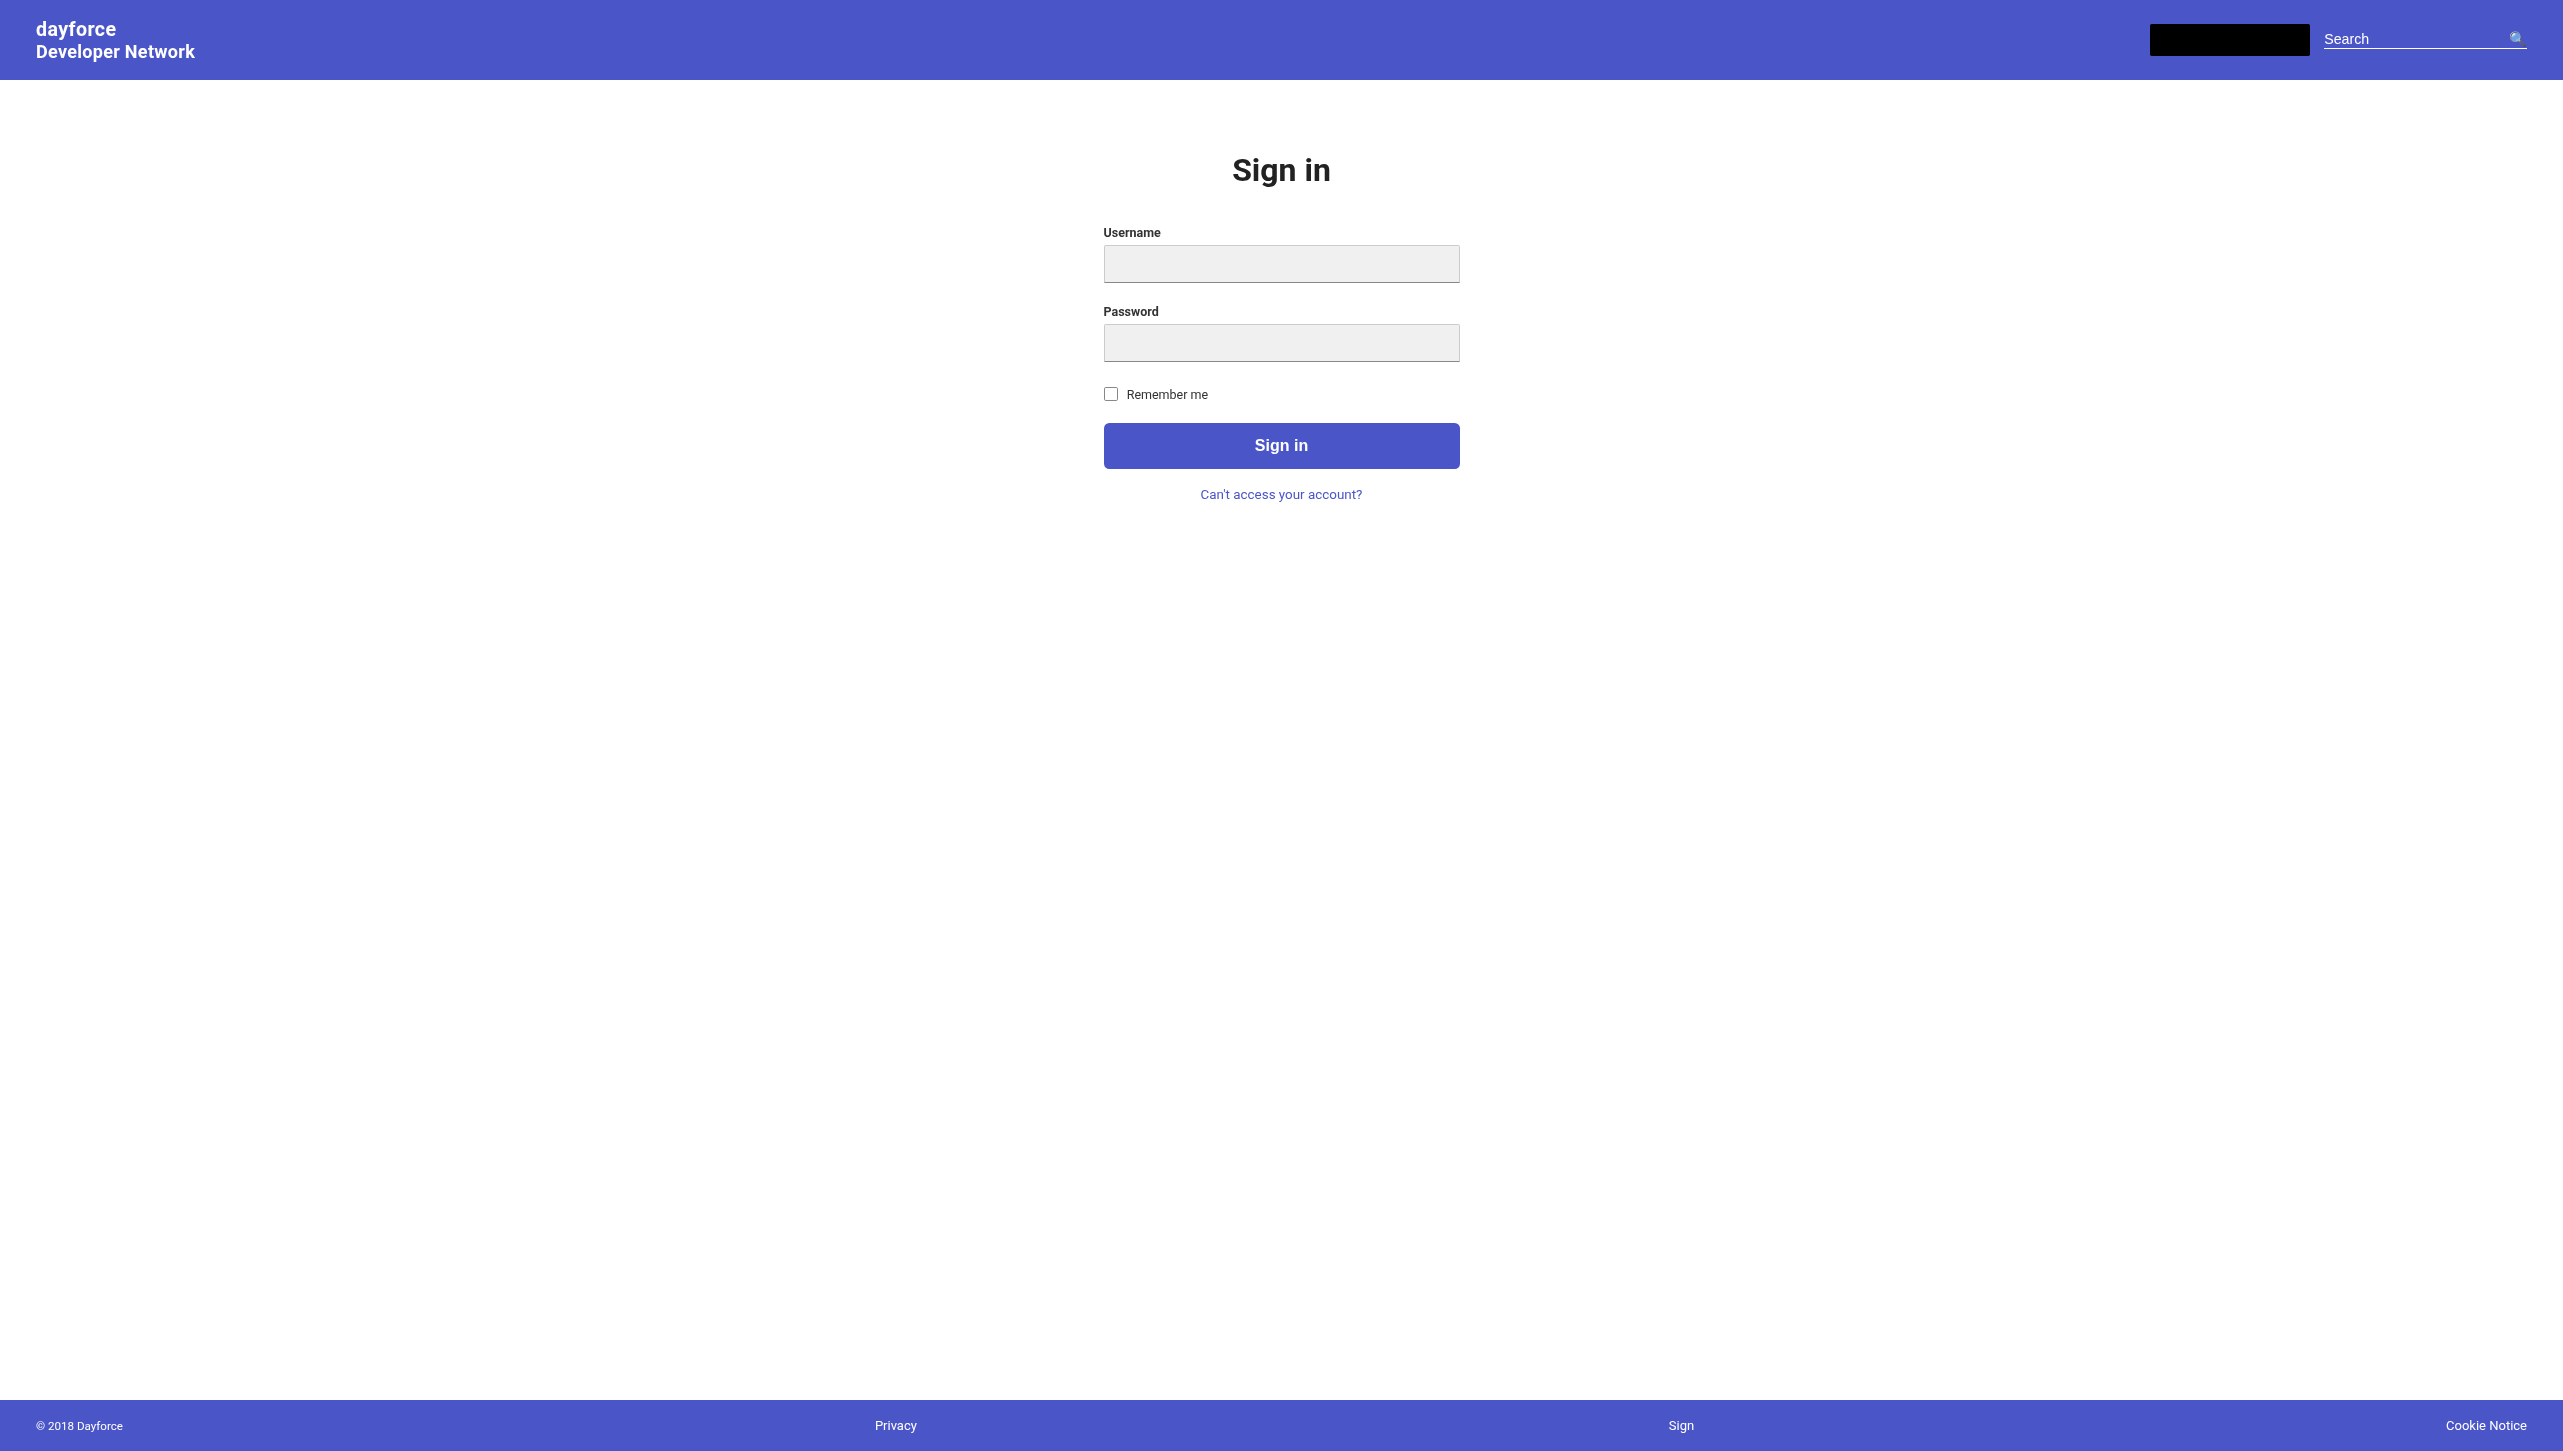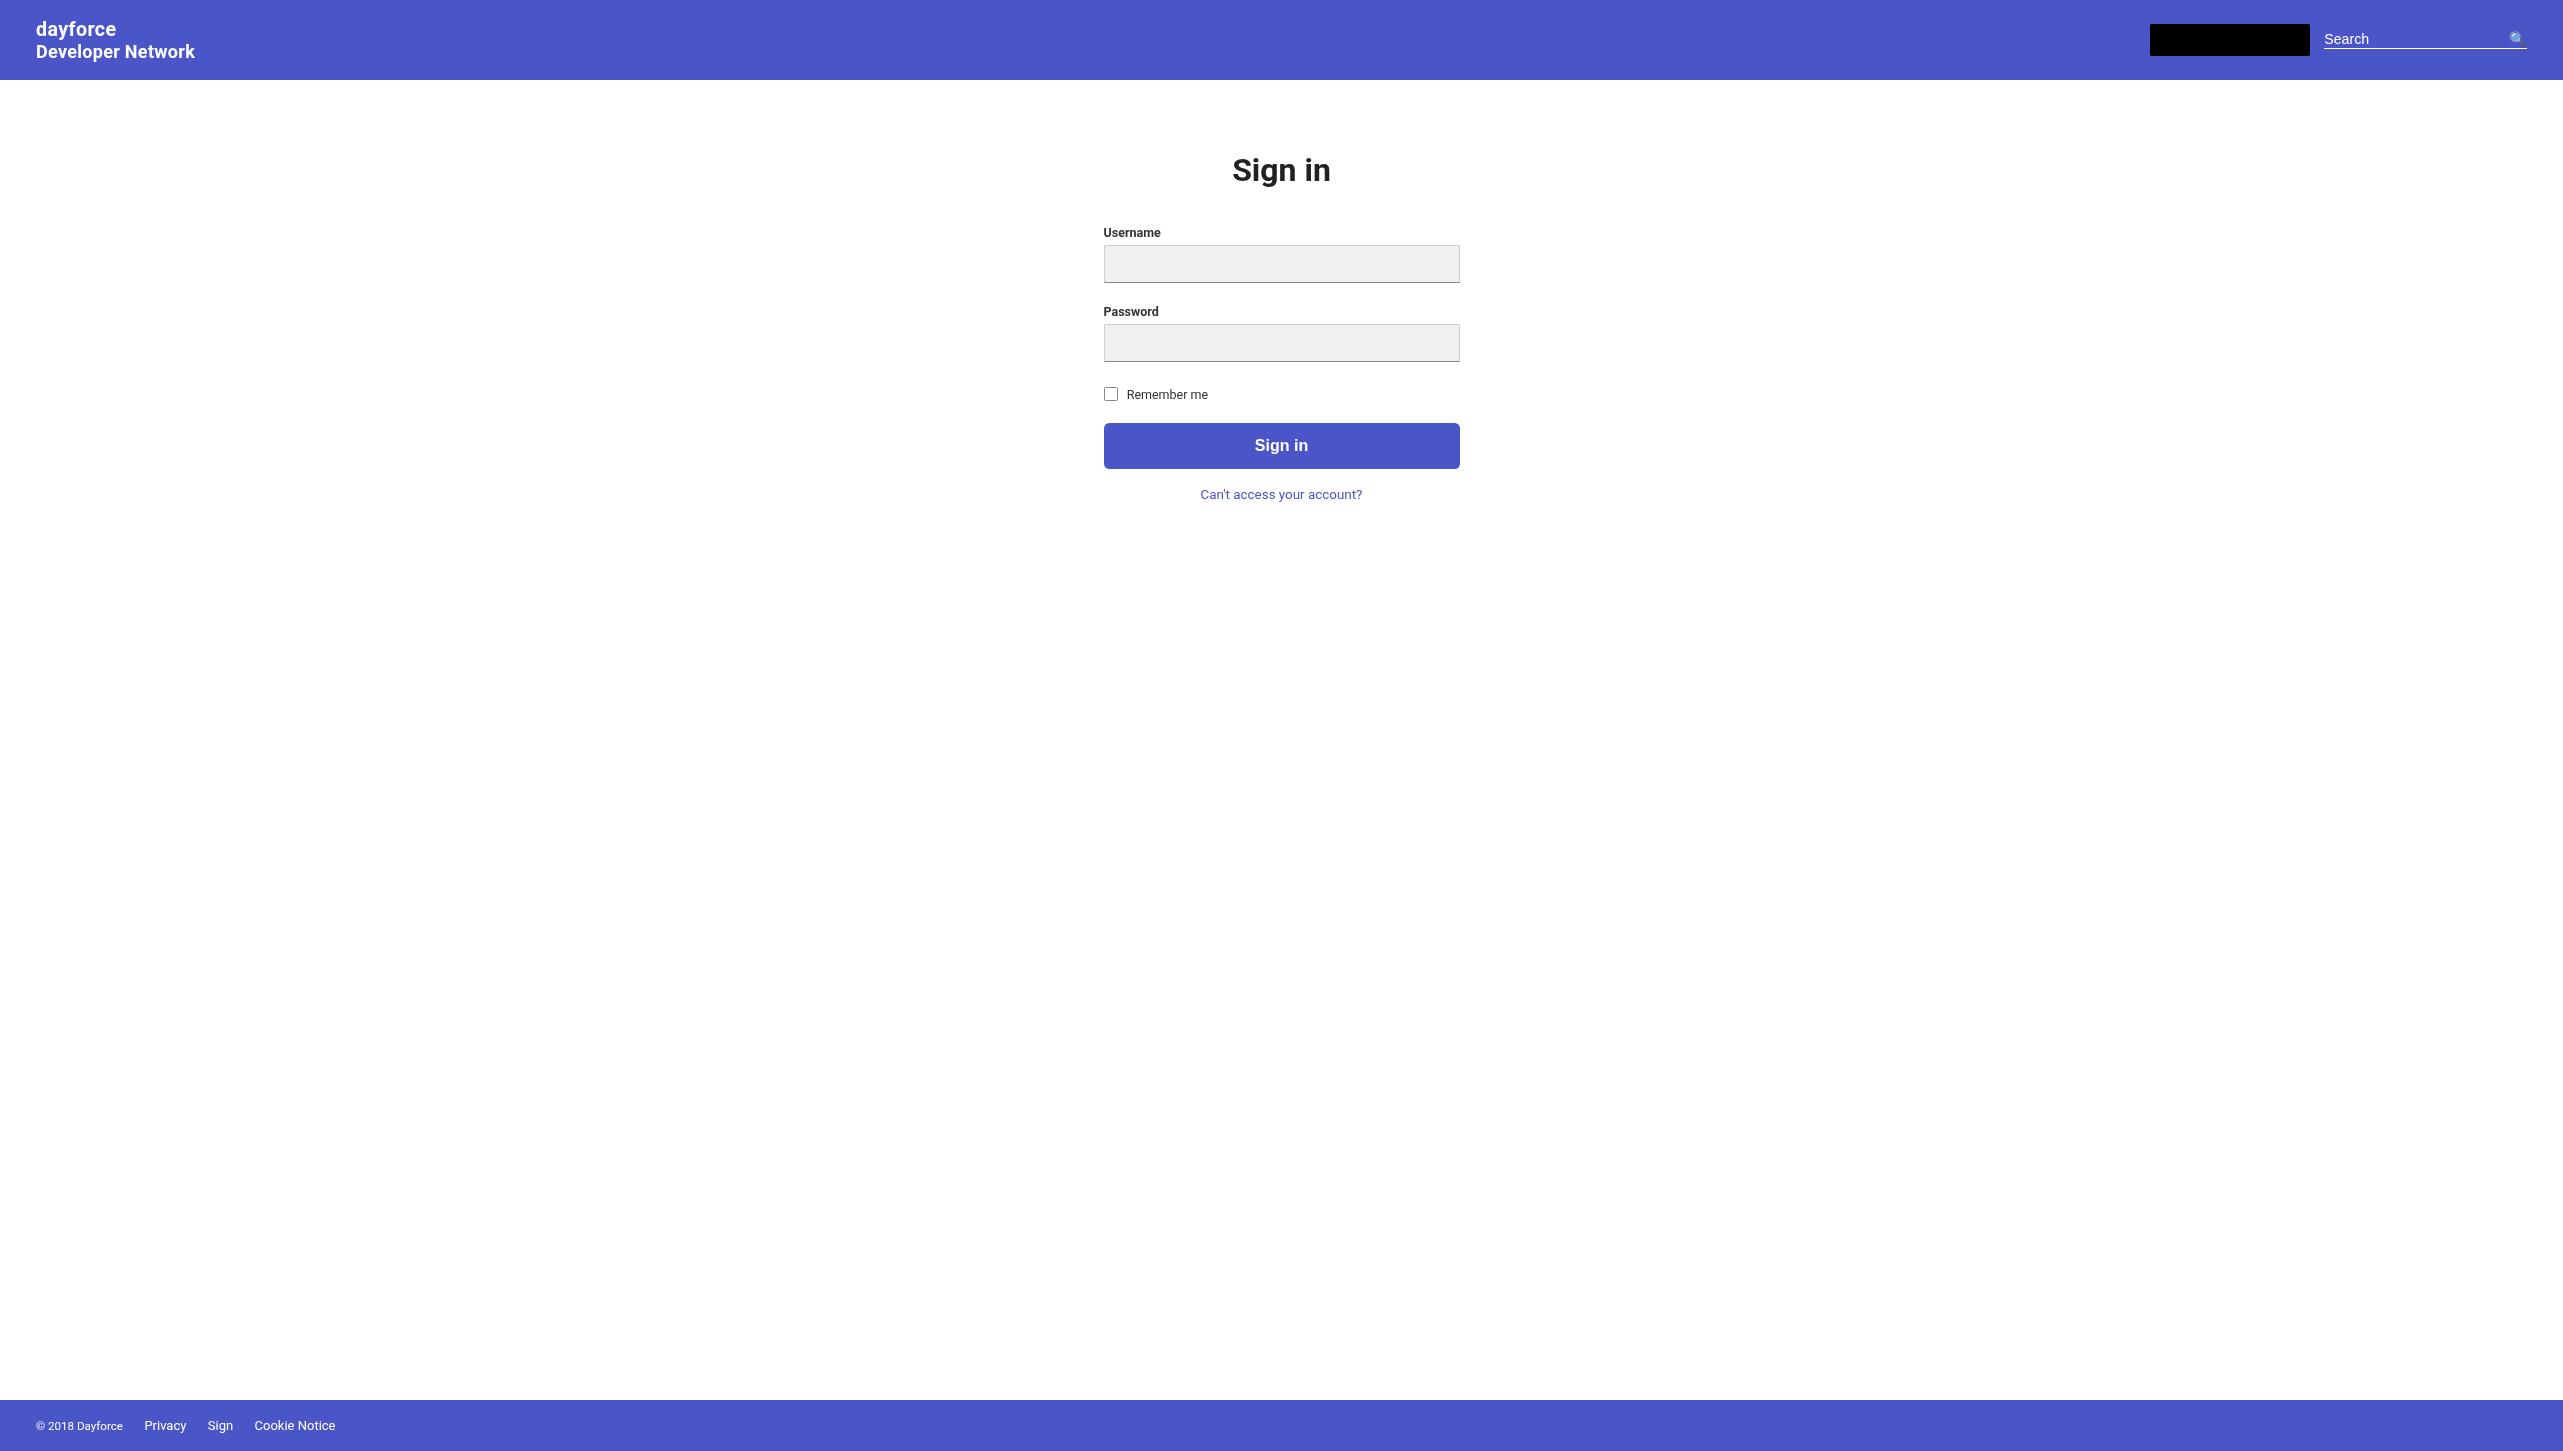--- a/index.html
+++ b/index.html
@@ -183,20 +183,21 @@
     }
 
     
     .footer {
       background-color: #4a55c8;
       padding: 18px 36px;
       display: flex;
       align-items: center;
       gap: 21.4px;
       flex-shrink: 0;
+      justify-content: space-between;
     }
 
     .footer-text {
       color: #ffffff;
       font-size: 11.6px;
     }
 
     .footer-link {
       color: #ffffff;
       font-size: 13px;

